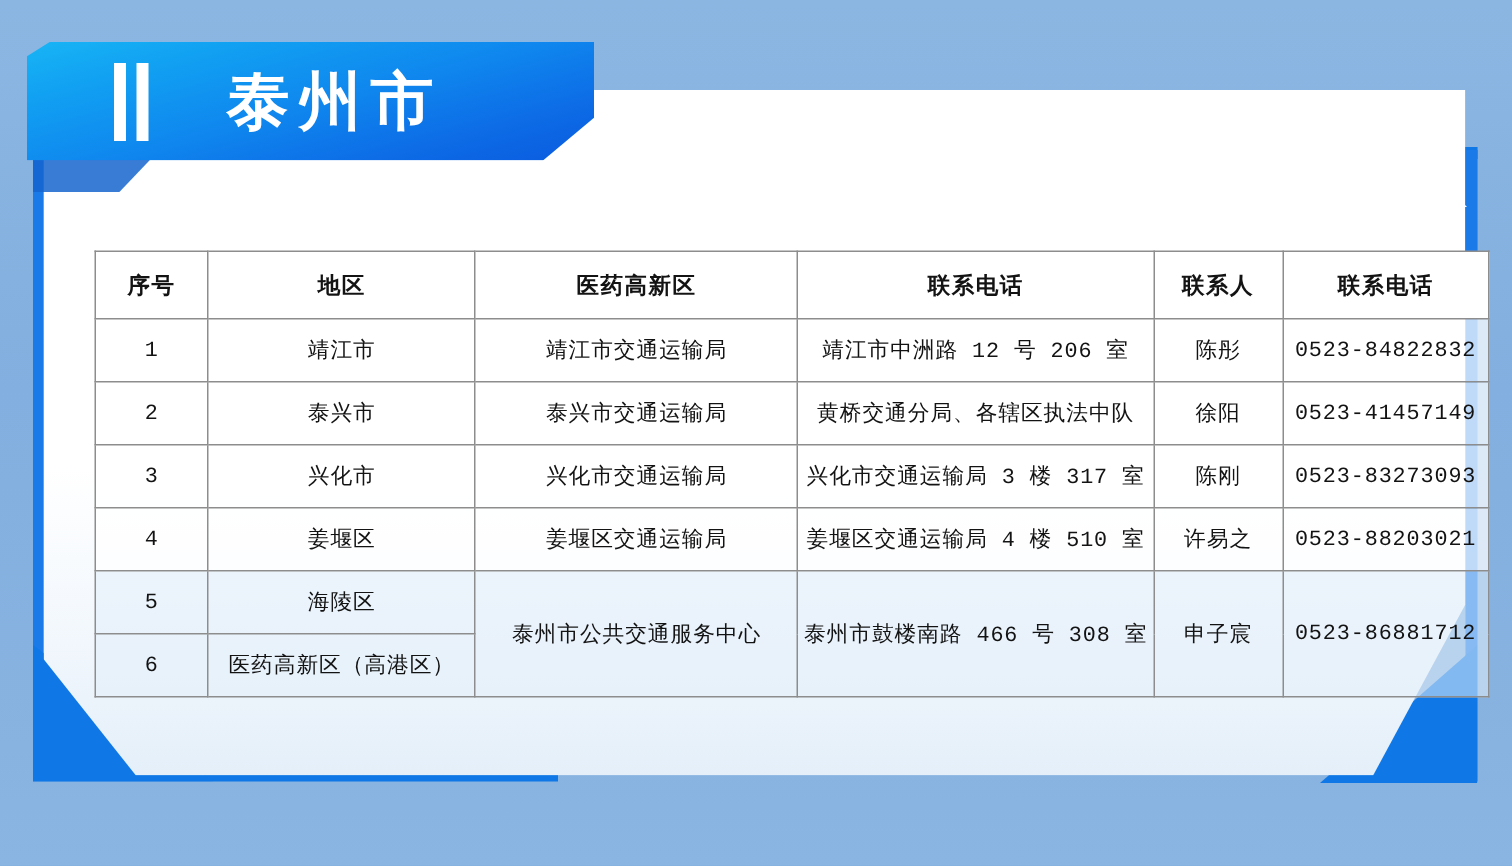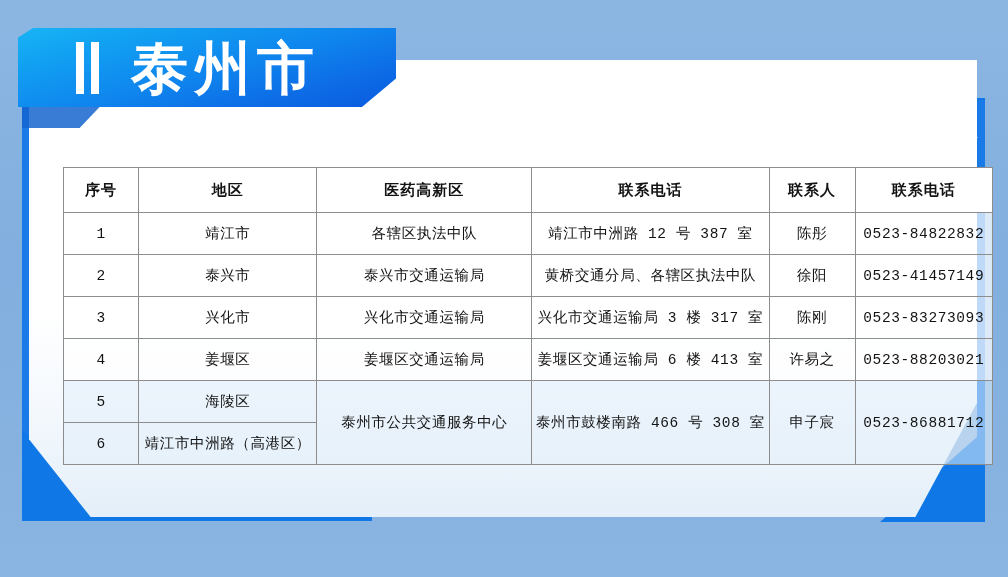--- a/index.html
+++ b/index.html
@@ -151,24 +151,24 @@
     gap: 7px;
     margin-left: 58px;
   }
   .ribbon-bars i {
     display: block;
     width: 8px;
     height: 52px;
     background: #ffffff;
   }
   .ribbon-title {
-    margin-left: 32px;
+    margin-left: 52px;
     color: #ffffff;
     font-family: "DejaVu Serif", "Liberation Serif", serif;
-    font-size: 57px;
+    font-size: 42px;
     font-weight: 700;
     letter-spacing: 6px;
     line-height: 1;
     white-space: nowrap;
   }
 
   
   .table-wrap {
     position: absolute;
     left: 63px;
@@ -256,22 +256,22 @@
           <th>医药高新区</th>
           <th>联系电话</th>
           <th>联系人</th>
           <th>联系电话</th>
         </tr>
       </thead>
       <tbody>
         <tr>
           <td class="num">1</td>
           <td>靖江市</td>
-          <td>各辖区执法中队</td>
-          <td>靖江市中洲路 12 号 387 室</td>
+          <td>靖江市交通运输局</td>
+          <td>靖江市中洲路 12 号 206 室</td>
           <td>陈彤</td>
           <td class="tel">0523-84822832</td>
         </tr>
         <tr>
           <td class="num">2</td>
           <td>泰兴市</td>
           <td>泰兴市交通运输局</td>
           <td>黄桥交通分局、各辖区执法中队</td>
           <td>徐阳</td>
           <td class="tel">0523-41457149</td>
@@ -281,33 +281,33 @@
           <td>兴化市</td>
           <td>兴化市交通运输局</td>
           <td>兴化市交通运输局 3 楼 317 室</td>
           <td>陈刚</td>
           <td class="tel">0523-83273093</td>
         </tr>
         <tr>
           <td class="num">4</td>
           <td>姜堰区</td>
           <td>姜堰区交通运输局</td>
-          <td>姜堰区交通运输局 6 楼 413 室</td>
+          <td>姜堰区交通运输局 4 楼 510 室</td>
           <td>许易之</td>
           <td class="tel">0523-88203021</td>
         </tr>
         <tr class="tinted">
           <td class="num">5</td>
           <td>海陵区</td>
           <td rowspan="2">泰州市公共交通服务中心</td>
           <td rowspan="2">泰州市鼓楼南路 466 号 308 室</td>
           <td rowspan="2">申子宸</td>
           <td rowspan="2" class="tel">0523-86881712</td>
         </tr>
         <tr class="tinted">
           <td class="num">6</td>
-          <td>靖江市中洲路（高港区）</td>
+          <td>医药高新区（高港区）</td>
         </tr>
       </tbody>
     </table>
   </div>
 
 </div>
 
 </body></html>

